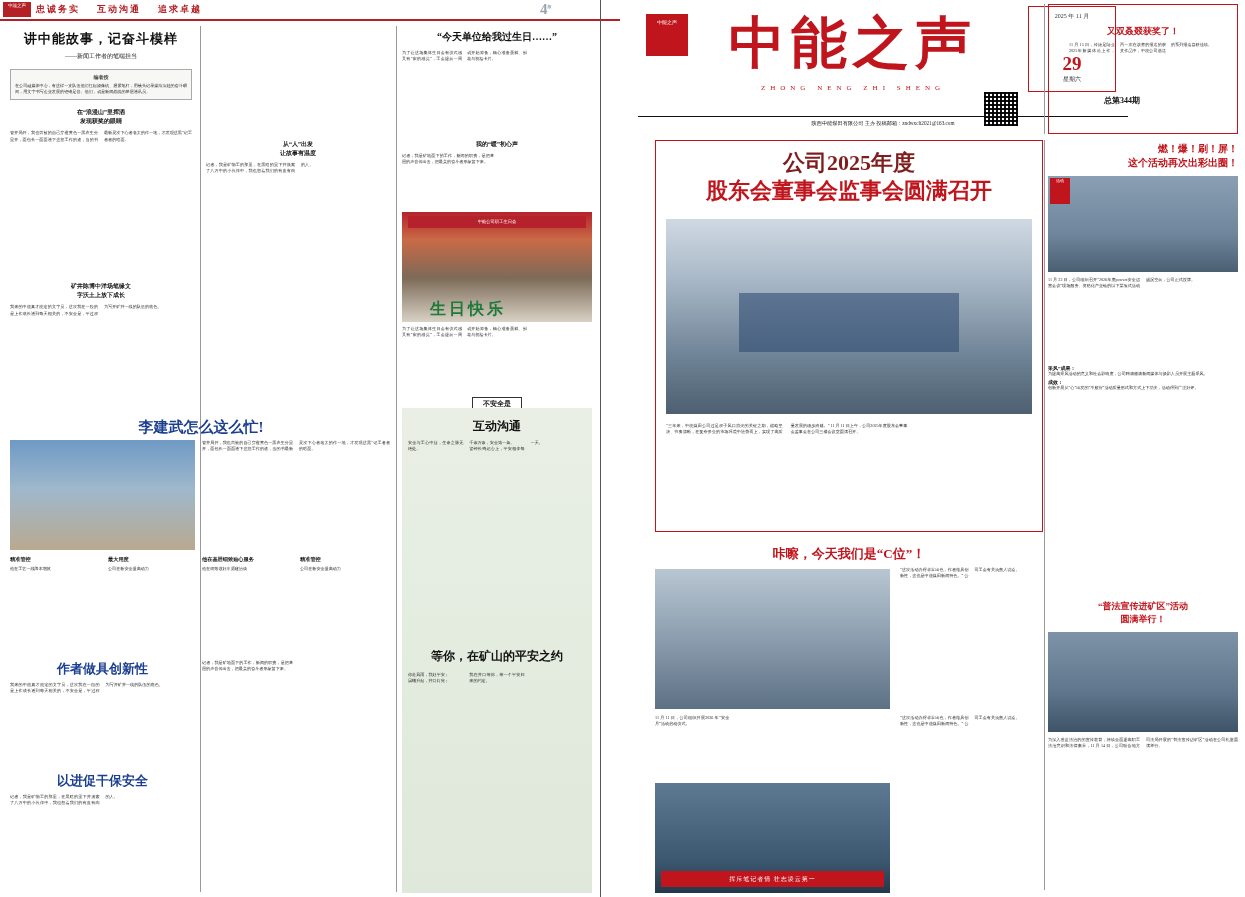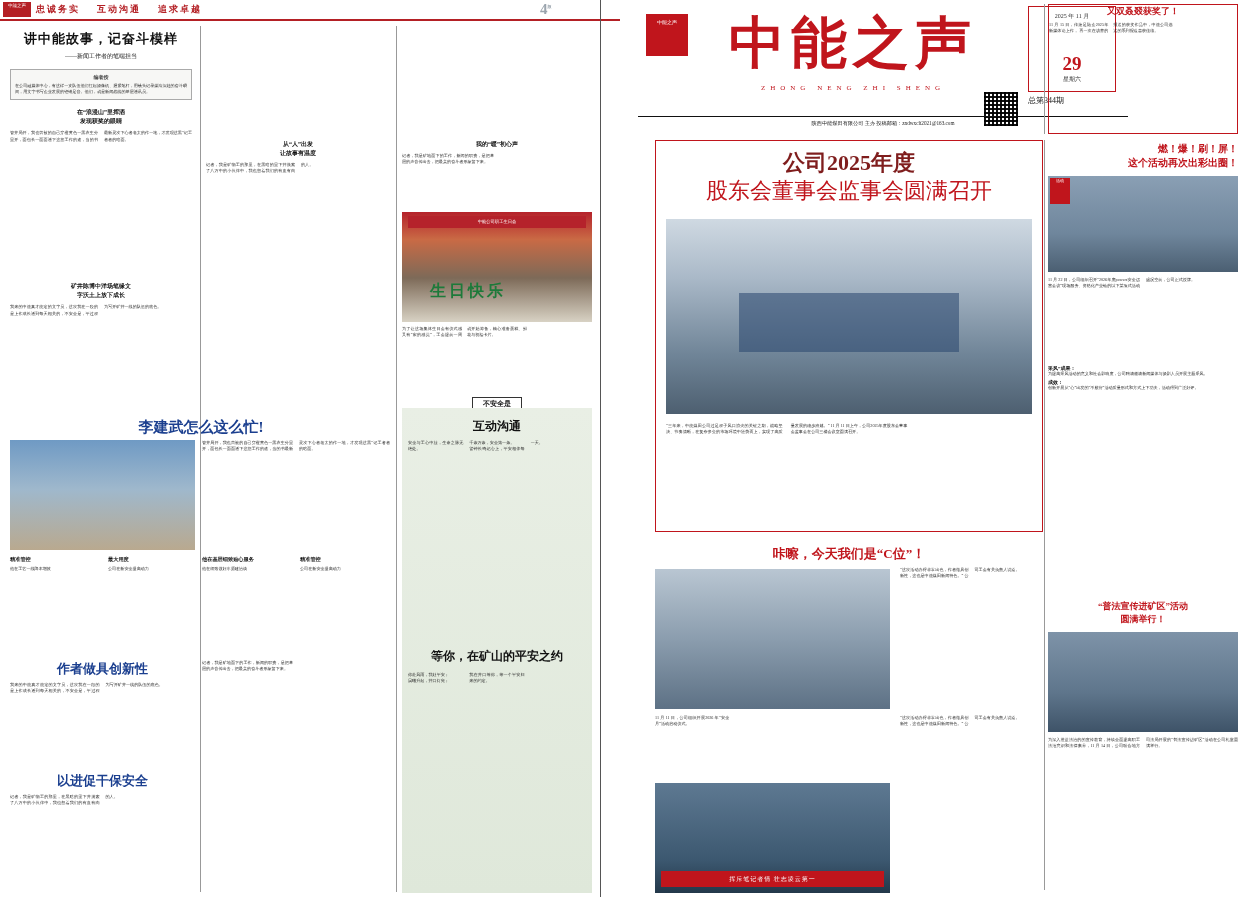--- a/index.html
+++ b/index.html
@@ -29,21 +29,21 @@
   
   .redrule{position:absolute;left:0;top:19px;width:620px;height:1.5px;background:#b42025;}
 
   
   .masthead{position:absolute;left:628px;top:0;width:617px;height:130px;background:#fff;}
   .mh-title{position:absolute;left:60px;top:8px;width:330px;height:70px;color:#c0151c;font-size:56px;font-weight:bold;letter-spacing:6px;font-family:"Liberation Serif",serif;text-align:center;line-height:70px;}
   .mh-pinyin{position:absolute;left:60px;top:84px;width:330px;text-align:center;font-size:7px;letter-spacing:5px;color:#c0151c;}
   .mh-seal{position:absolute;left:18px;top:14px;width:42px;height:42px;background:#c0151c;color:#fff;font-size:5px;text-align:center;line-height:10px;padding-top:4px;box-sizing:border-box;}
   .mh-datebox{position:absolute;left:400px;top:6px;width:88px;height:86px;border:1px solid #c0151c;box-sizing:border-box;text-align:center;font-size:6px;color:#333;padding-top:5px;}
   .mh-datebox .big{font-size:19px;color:#c0151c;font-weight:bold;line-height:22px;margin-top:32px;}
-  .mh-issue{position:absolute;left:400px;top:95px;width:88px;text-align:left;font-size:8px;font-weight:normal;color:#111;}
+  .mh-issue{position:absolute;left:424px;top:95px;width:88px;text-align:right;font-size:8px;font-weight:bold;color:#111;}
   .qr{position:absolute;left:356px;top:92px;width:34px;height:34px;background:
      repeating-linear-gradient(0deg,#111 0 2px,#fff 2px 4px),
      repeating-linear-gradient(90deg,#111 0 2px,transparent 2px 4px);
      background-blend-mode:multiply;}
   .mh-foot{position:absolute;left:10px;top:116px;width:490px;text-align:center;font-size:5.2px;color:#222;border-top:1px solid #111;padding-top:3px;}
 </style>
 </head>
 <body>
 
 <div class="page">
@@ -89,24 +89,28 @@
     <div style="font-size:6px;font-weight:bold;text-align:center;white-space:pre-line;">从“人”出发
 让故事有温度</div>
     <div class="tiny" style="margin-top:4px;column-count:2;column-gap:6px;height:210px;">记者，我是矿物工的那里，在黑暗的里下井摸索了八万中的小伙伴中，我也想着我们的有血有肉的人。</div>
   </div>
 
   <div class="col" style="left:402px;top:140px;width:190px;">
     <div style="font-size:6px;font-weight:bold;text-align:center;white-space:pre-line;">我的“暖”初心声</div>
     <div class="tiny" style="margin-top:4px;column-count:2;column-gap:6px;height:30px;">记者，我是矿地面下的工作，新闻的职责，是把基层的声音传出去，把最美的奋斗者形象留下来。</div>
   </div>
 
+  <div class="col" style="left:402px;top:30px;width:190px;">
+    <div style="font-size:10px;font-weight:bold;text-align:center;">“今天单位给我过生日……”</div>
+    <div class="tiny" style="margin-top:6px;column-count:3;column-gap:5px;height:80px;">为了让这场集体生日会有仪式感又有“家的感觉”，工会提前一周就开始筹备，精心准备蛋糕、鲜花与祝福卡片。</div>
+  </div>
 
   <div class="photo" style="left:402px;top:212px;width:190px;height:110px;position:absolute;background:linear-gradient(180deg,#b5222b 0%,#c96a45 25%,#7d6a58 60%,#d8d2c4 100%);">
     <div style="position:absolute;left:6px;top:4px;right:6px;height:12px;background:#b5222b;color:#fff;font-size:4.3px;text-align:center;line-height:12px;">中能公司职工生日会</div>
-    <div style="position:absolute;left:28px;bottom:20px;font-size:16px;color:#1d7a3a;font-weight:bold;letter-spacing:3px;text-align:center;">生日快乐</div>
+    <div style="position:absolute;left:28px;bottom:2px;font-size:16px;color:#1d7a3a;font-weight:bold;letter-spacing:3px;text-align:center;">生日快乐</div>
   </div>
   <div class="tiny" style="position:absolute;left:402px;top:326px;width:190px;column-count:3;column-gap:5px;height:62px;">为了让这场集体生日会有仪式感又有“家的感觉”，工会提前一周就开始筹备，精心准备蛋糕、鲜花与祝福卡片。</div>
 
   <div style="position:absolute;left:402px;top:392px;width:190px;text-align:center;">
     <span style="display:inline-block;border:1px solid #333;padding:1px 10px;font-size:7px;font-weight:bold;">不安全是</span>
   </div>
   <div style="position:absolute;left:402px;top:408px;width:190px;height:485px;background:linear-gradient(180deg,#e9efe5,#dfe8da);"></div>
   <div style="position:absolute;left:402px;top:418px;width:190px;text-align:center;font-size:12px;font-weight:bold;">互动沟通</div>
   <div class="tiny" style="position:absolute;left:408px;top:440px;width:178px;white-space:pre-line;column-count:3;column-gap:6px;height:190px;">安全与工心中挂，生命之脉无绝处。
 千条万条，安全第一条。
@@ -142,29 +146,29 @@
     <div class="mh-datebox">
       <div>2025 年 11 月</div>
       <div class="big">29</div>
       <div>星期六</div>
     </div>
     <div class="mh-issue">总第344期</div>
     <div class="qr"></div>
     <div class="mh-foot">陕西中能煤田有限公司  主办    投稿邮箱：zndwxclt2021@163.com</div>
   </div>
 
-  <div style="position:absolute;left:1048px;top:4px;width:190px;height:130px;border:1px solid #c0151c;box-sizing:border-box;padding:0;">
+  <div style="position:absolute;left:1048px;top:4px;width:190px;height:130px;border:1px solid #c0151c;box-sizing:border-box;padding:20px;">
     <div style="text-align:center;font-size:9px;font-weight:bold;color:#c0151c;">又双叒叕获奖了！</div>
     <div class="tiny" style="margin-top:4px;column-count:3;column-gap:5px;height:104px;">11 月 15 日，传捷足陆企2025年新媒体论上作， 再一次在该赛的报送的获奖作品中，中能公司选送的系列报道喜获佳绩。</div>
   </div>
 
   <div style="position:absolute;left:655px;top:140px;width:388px;height:392px;border:1.6px solid #c0151c;box-sizing:border-box;">
     <div style="padding-top:8px;">
       <div style="color:#7f1d1d;font-weight:bold;text-align:center;font-size:22px;line-height:28px;">公司2025年度</div>
-      <div style="color:#c0151c;font-weight:normal;text-align:center;font-size:22px;line-height:28px;">股东会董事会监事会圆满召开</div>
+      <div style="color:#c0151c;font-weight:bold;text-align:center;font-size:22px;line-height:28px;">股东会董事会监事会圆满召开</div>
     </div>
     <div class="photo" style="position:absolute;left:10px;top:78px;width:366px;height:195px;background:linear-gradient(180deg,#cfd9e2 0%,#aab9c8 30%,#6f8497 70%,#4d5f70 100%);">
       <div style="position:absolute;left:20%;top:38%;width:60%;height:30%;background:rgba(40,70,110,.55);"></div>
     </div>
     <div class="tiny" style="position:absolute;left:10px;top:282px;width:366px;column-count:3;column-gap:8px;height:100px;">“三年来，中能煤田公司过足程子风口浪尖的关键之期，战略坚决、节奏清晰，在复杂多变的市场环境中逆势而上，实现了高质量发展的稳步跨越。” 11 月 11 日上午，公司2025年度股东会董事会监事会在公司三楼会议室圆满召开。</div>
   </div>
 
   <div style="position:absolute;left:1048px;top:142px;width:190px;">
     <div style="text-align:right;font-size:10px;font-weight:bold;color:#c0151c;white-space:pre-line;line-height:14px;">燃！爆！刷！屏！
 这个活动再次出彩出圈！</div>

